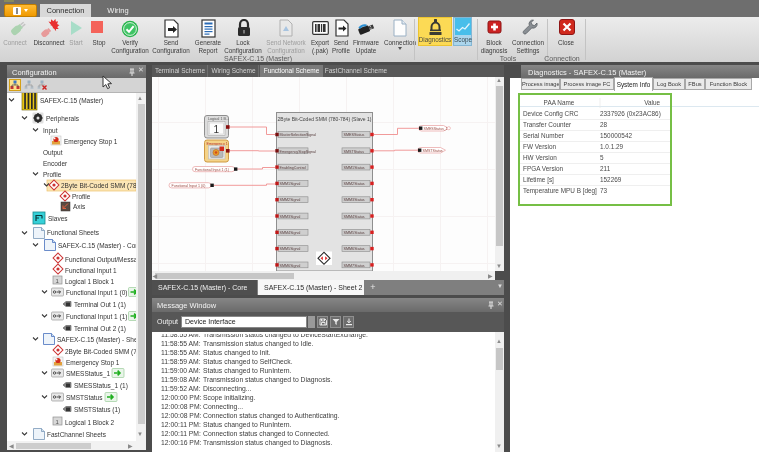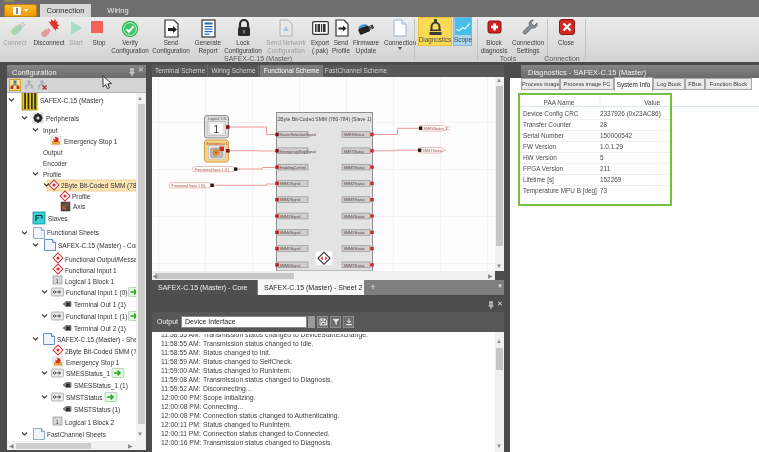--- a/index.html
+++ b/index.html
@@ -540,20 +540,21 @@
   <div class="abs" style="left:155px;top:272.5px;width:139px;height:6px;background:#c6c6c6;"></div>
   <div class="abs" style="left:152.5px;top:271.5px;color:#8a8a8a;font-size:6px;">◀</div>
   <div class="abs" style="left:488px;top:271.5px;color:#8a8a8a;font-size:6px;">▶</div>
 
   <div class="abs" style="left:152px;top:280px;width:352px;height:15px;background:#7f7f7f;"></div>
   <div class="abs" style="left:152px;top:280px;width:105px;height:15px;background:#4f4f4f;color:#f0f0f0;font-size:7px;line-height:15px;padding-left:6px;">SAFEX-C.15 (Master) - Core</div>
   <div class="abs" style="left:258px;top:280px;width:106px;height:15px;background:#f7f7f7;color:#2a2a2a;font-size:7px;line-height:15px;padding-left:6px;">SAFEX-C.15 (Master) - Sheet 2</div>
   <div class="abs" style="left:366px;top:280px;width:14px;height:15px;color:#e6e6e6;font-size:9px;line-height:14px;text-align:center;">+</div>
   <div class="abs" style="left:497px;top:283px;color:#ddd;font-size:6px;">▼</div>
 
+  <div class="phead" style="left:152px;top:298px;width:352px;height:14px;padding:3px 0 0 5px;">Message Window</div>
   <svg class="abs" style="left:487px;top:301px;" width="8" height="9" viewBox="0 0 8 9">
       <g stroke="#ddd" stroke-width="1.1" fill="none">
         <path d="M2 1 h4 M3 1 v4 M5 1 v4 M1.5 5 h5 M4 5 v3"></path>
       </g>
     </svg>
   <div class="abs" style="left:497px;top:300px;color:#ddd;font-size:7px;">✕</div>
   <div class="abs" style="left:152px;top:312px;width:352px;height:20px;background:#575757;"></div>
   <div class="abs" style="left:157px;top:318px;color:#f0f0f0;font-size:7px;">Output</div>
   <div class="abs" style="left:181px;top:316px;width:126px;height:12px;background:#fff;border:1px solid #888;color:#222;font-size:7px;line-height:10px;padding-left:3px;">Device Interface</div>
   <div class="abs" style="left:308px;top:316px;width:7px;height:12px;background:#9a9a9a;"></div>

